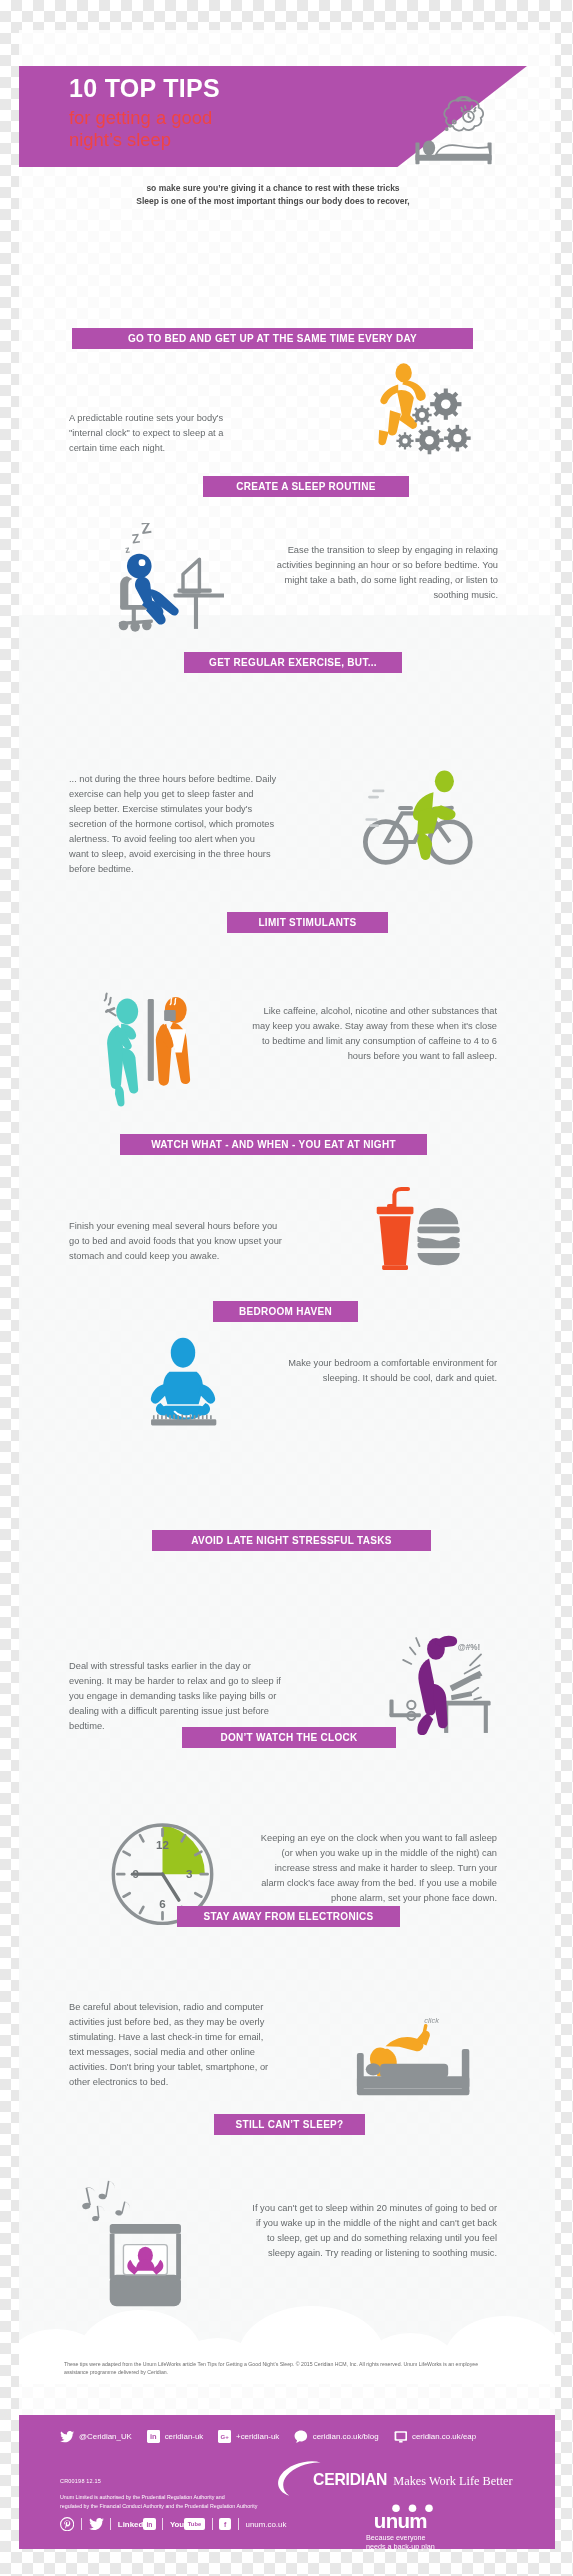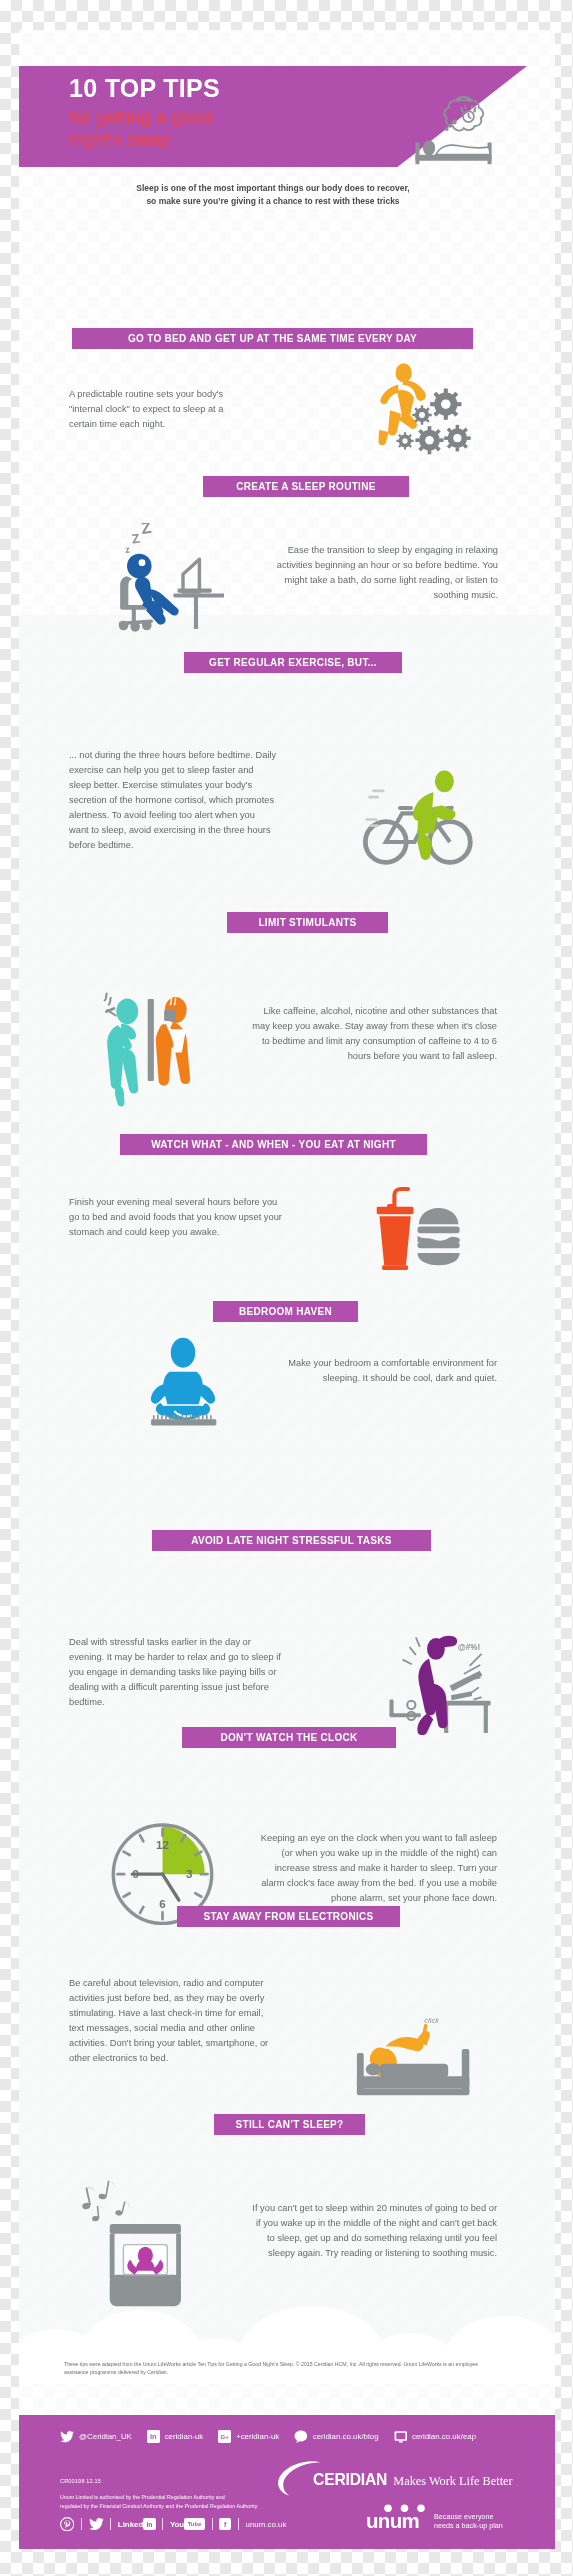--- a/index.html
+++ b/index.html
@@ -109,21 +109,21 @@
 
   
   .copy {
     position: absolute;
     font-size: 9.3px;
     font-weight: 300;
     color: #666a6c;
     line-height: 1.62;
   }
   .copy.right { text-align: right; }
-  .copy.left  { text-align: left; }
+  .copy.left  { text-align: left; margin-top: 24px; }
 
   
   .art { position: absolute; }
 
   
   .clouds {
     position: absolute;
     left: 0;
     top: 2302px;
     width: 536px;
@@ -246,22 +246,23 @@
   }
   .unum-row .lbl { font-size: 7.9px; font-weight: 700; }
   .unum-row .plain { font-size: 7.9px; font-weight: 400; }
 
   .unum-brand {
     position: absolute;
     left: 347px;
     top: 96px;
     display: flex;
     align-items: center;
-    gap: 15px;
+    gap: 1px;
     color: #ffffff;
+    flex-direction: column;
   }
   .unum-brand .wordmark {
     font-size: 20.5px;
     font-weight: 700;
     letter-spacing: -0.7px;
     line-height: 1;
   }
   .unum-brand .slogan {
     font-size: 7.2px;
     font-weight: 400;
@@ -306,22 +307,22 @@
     <g fill="#8d9295">
       <rect x="8" y="78" width="6" height="32" rx="1"></rect>
       <rect x="114" y="78" width="6" height="32" rx="1"></rect>
       <rect x="8" y="96" width="112" height="9" rx="2"></rect>
       <ellipse cx="28" cy="86" rx="9" ry="11"></ellipse>
     </g>
     <path d="M38 96c6-13 20-16 34-13 14 3 30 4 44 2l2 11z" fill="#ffffff" stroke="#8d9295" stroke-width="2.4"></path>
   </svg>
 
   <div class="intro">
+    <div>so make sure you’re giving it a chance to rest with these tricks</div>
     <div>Sleep is one of the most important things our body does to recover,</div>
-    <div>so make sure you’re giving it a chance to rest with these tricks</div>
   </div>
 
   <div class="bar" style="left:53px;top:328px;width:401px;">GO TO BED AND GET UP AT THE SAME TIME EVERY DAY</div>
 
   <div class="copy left" style="left:50px;top:387px;width:184px;">A predictable routine sets your body's "internal clock" to expect to sleep at a certain time each night.</div>
 
   <svg class="art" style="left:345px;top:362px;" width="116" height="102" viewBox="0 0 170 150">
     <g fill="#f5a623">
       <ellipse cx="58" cy="16" rx="12" ry="14"></ellipse>
       <path d="M50 33c-12 3-22 11-26 22-2 6 7 10 10 4 3-7 9-12 16-14z"></path>

